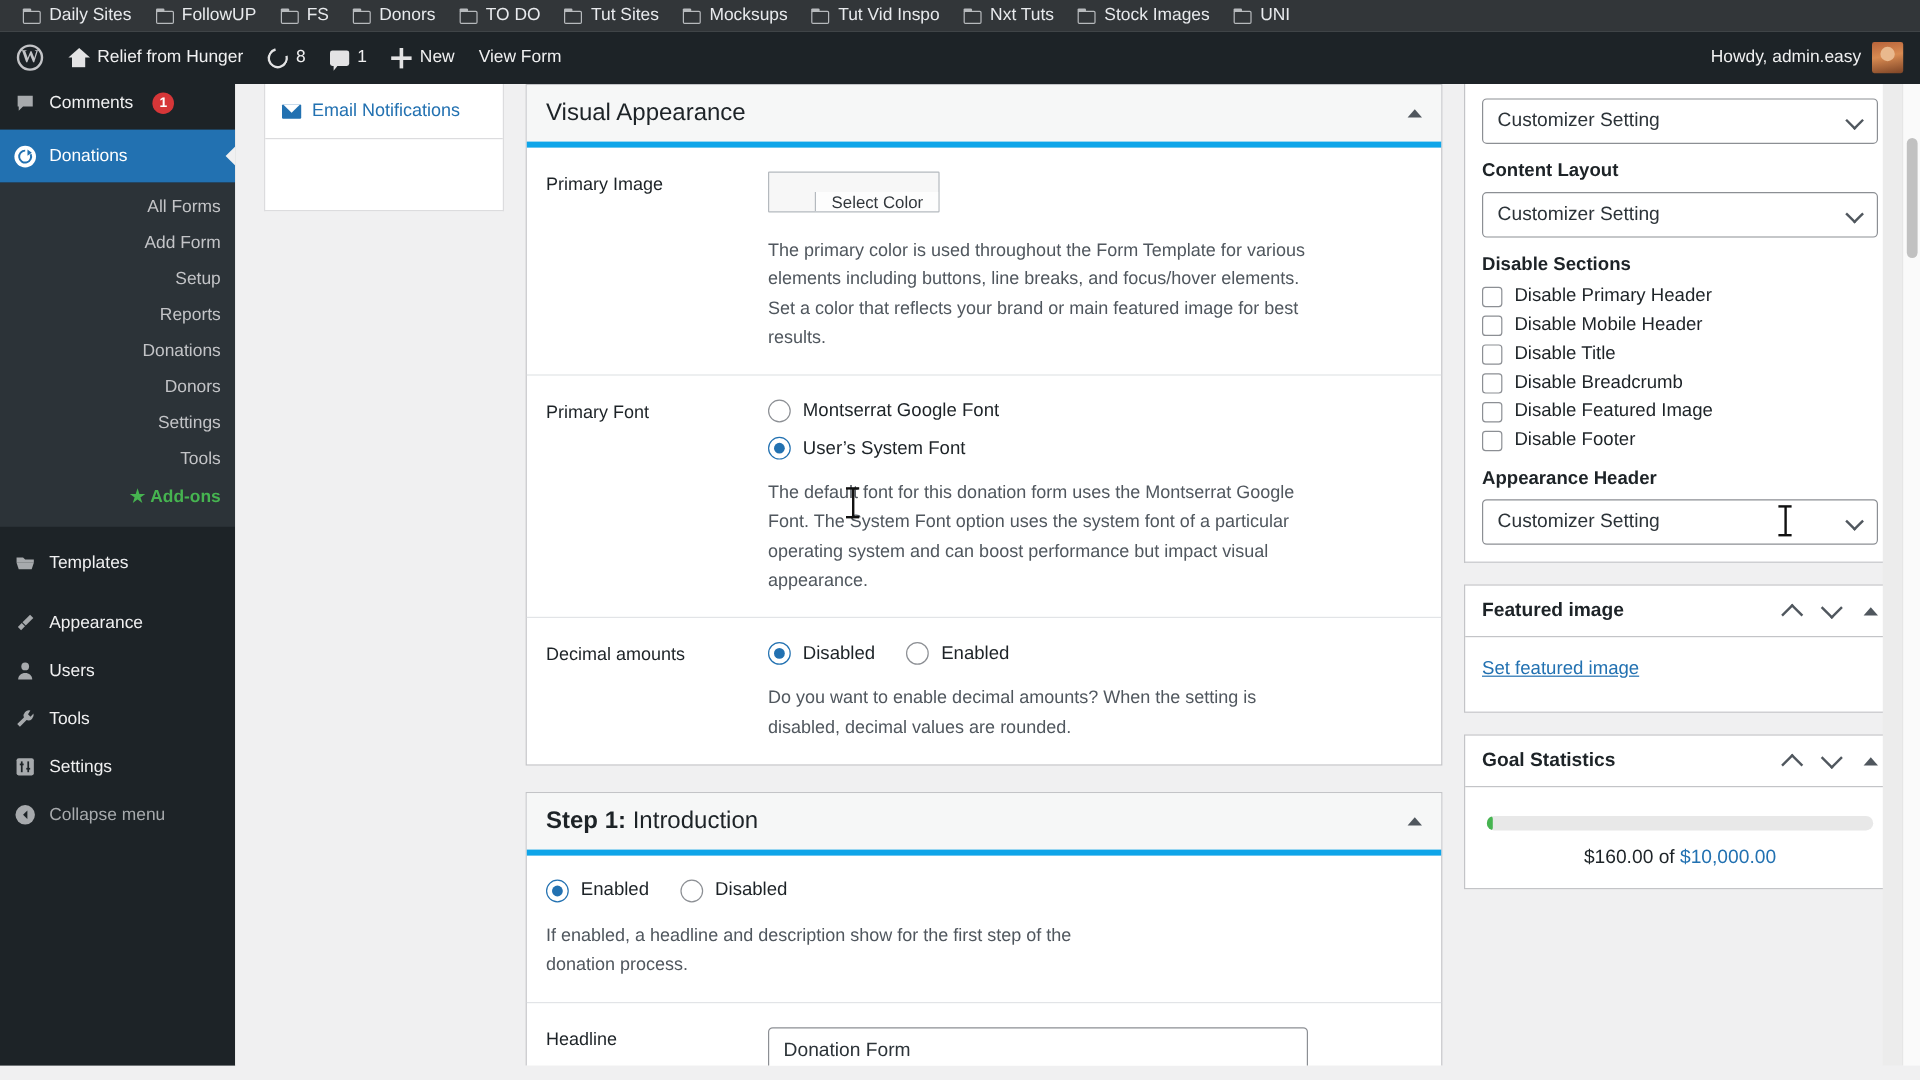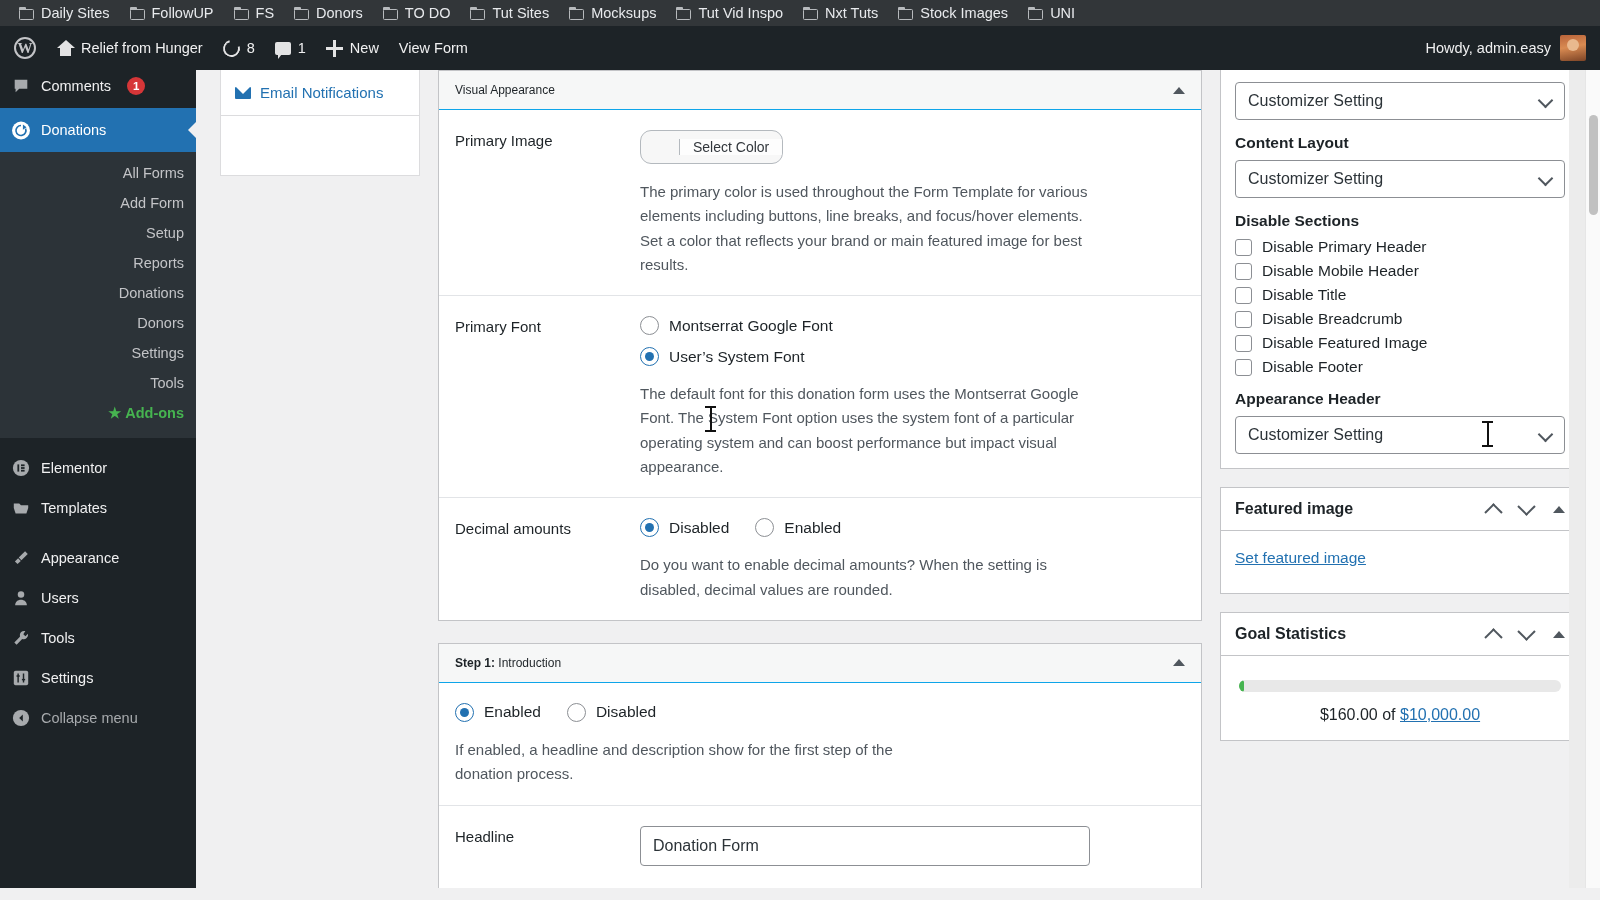--- a/index.html
+++ b/index.html
@@ -219,22 +219,22 @@
   #settings-col { flex: 1 1 auto; min-width: 0; }
   .postbox {
     background:#fff;
     border:1px solid #c3c4c7;
     margin-bottom: 22px;
   }
   .postbox-header {
     display:flex; align-items:center; justify-content:space-between;
     padding: 12px 16px;
     background: #f6f7f7;
-    border-bottom: 1px solid #0ea5e9;
-    font-size: 12px; color:#1d2327;
+    border-bottom: 5px solid #0ea5e9;
+    font-size: 20px; color:#1d2327;
   }
   .postbox-header .ttl-bold { font-weight: 700; }
   .toggle-tri {
     width:0;height:0;
     border-left: 6px solid transparent;
     border-right: 6px solid transparent;
     border-bottom: 7px solid #50575e;
     cursor: pointer;
   }
   .field-row {
@@ -248,23 +248,23 @@
     font-size: 15px; color:#1d2327; padding-top: 2px;
   }
   .field-ctrl { flex: 1 1 auto; min-width:0; }
   .field-desc {
     color:#50575e; font-size: 15px; line-height: 1.62;
     margin-top: 16px; max-width: 452px;
   }
 
   
   .color-button {
-    display:inline-flex; align-items:center;
+    display:inline-flex; align-items:flex-end;
     border: 1px solid #b4b9be;
-    border-radius: 11px;
+    border-radius: 1px;
     background:#f7f7f7;
     height: 34px; overflow:hidden;
     cursor:pointer;
   }
   .color-swatch { width: 38px; }
   .color-button .cb-label {
     display:flex; align-items:center;
     padding: 0 13px; font-size: 14px; color:#32373c;
     border-left: 1px solid #b4b9be;
     background: #fdfdfd;
@@ -358,21 +358,21 @@
     height: 12px; background:#e8e8e8; border-radius: 6px;
     position: relative; overflow:hidden; margin: 10px 4px 14px 4px;
   }
   .goal-bar > span {
     position:absolute; left:0; top:0; bottom:0;
     background:#46b450; border-radius:6px;
   }
   .goal-text {
     text-align:center; font-size: 16px; color:#1d2327; padding-bottom: 6px;
   }
-  .goal-text a { color:#2271b1; text-decoration: underline; }
+  .goal-text a { color:#2271b1; }
 
   
   .ibeam {
     position: absolute; width: 11px; height: 26px; z-index: 60;
     pointer-events: none;
   }
   .ibeam::before, .ibeam::after {
     content:""; position:absolute; left:0; width:11px; height:2px; background:#111;
   }
   .ibeam::before { top:0; }
@@ -540,32 +540,20 @@
       <a>Reports</a>
       <a>Donations</a>
       <a>Donors</a>
       <a>Settings</a>
       <a>Tools</a>
       <a class="addons"><span class="star">★</span><span>Add-ons</span></a>
     </div>
 
     <div class="menu-sep"></div>
 
-    <div class="menu-top">
-      <span class="menu-ico">
-        <svg width="18" height="18" viewBox="0 0 20 20" fill="currentColor">
-            <circle cx="10" cy="10" r="9"></circle>
-            <rect x="6" y="6" width="2" height="8" fill="#1d2327"></rect>
-            <rect x="10" y="6" width="4" height="2" fill="#1d2327"></rect>
-            <rect x="10" y="9" width="4" height="2" fill="#1d2327"></rect>
-            <rect x="10" y="12" width="4" height="2" fill="#1d2327"></rect>
-          </svg>
-      </span>
-      <span class="mi-label">Elementor</span>
-    </div>
 
     <div class="menu-top">
       <span class="menu-ico">
         <svg width="18" height="18" viewBox="0 0 20 20" fill="currentColor">
             <path d="M2 5h6l2 2h8v3H2z"></path>
             <path d="M2 10h16l-2 6H4z"></path>
           </svg>
       </span>
       <span class="mi-label">Templates</span>
     </div>

